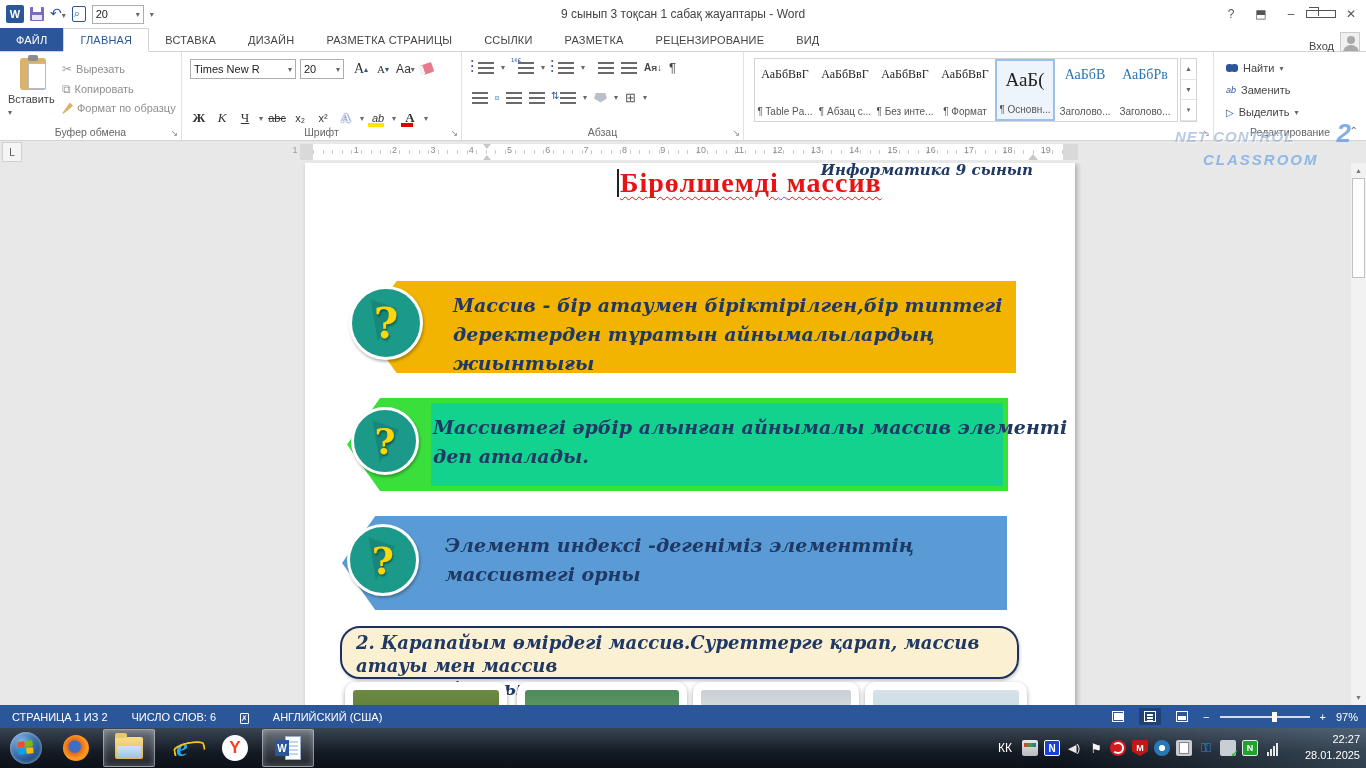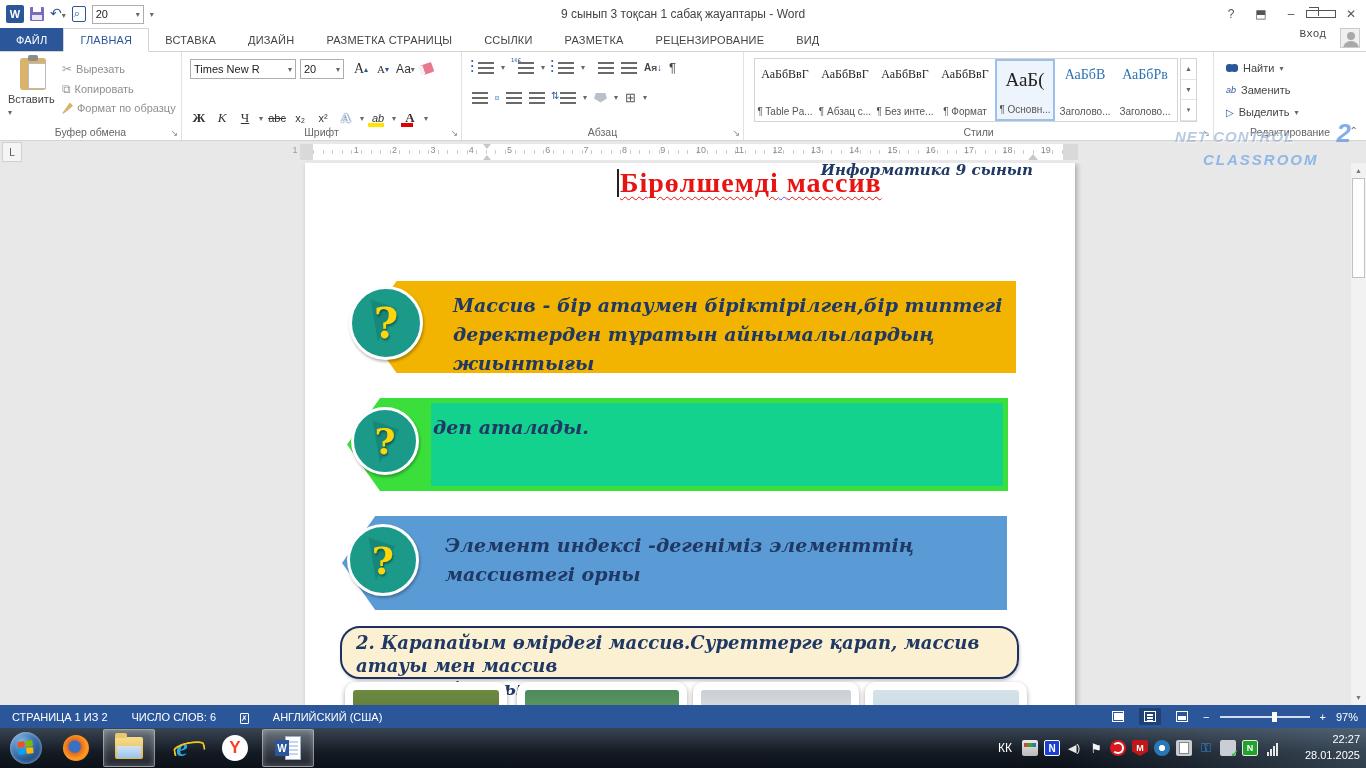--- a/index.html
+++ b/index.html
@@ -21,21 +21,21 @@
   .winctrl { position:absolute; right:0; top:0; height:28px; display:flex; align-items:center; gap:0; }
   .winctrl span { width:30px; text-align:center; font-size:12px; color:#555; }
   .restore-glyph { display:inline-block; width:10px; height:8px; border:1px solid #555; position:relative; }
   .restore-glyph::before { content:""; position:absolute; left:2px; top:-4px; width:9px; height:8px; border:1px solid #555; border-bottom:none; border-left:none; }
 
   
   .tabsrow { position:absolute; left:0; top:28px; width:1366px; height:24px; background:#fff; border-bottom:1px solid #d4d4d4; display:flex; align-items:stretch; font-size:11px; }
   .tab { padding:0 16px; display:flex; align-items:center; color:#444; letter-spacing:.2px; }
   .tab-file { background:#2b579a; color:#fff; padding:0 16px; }
   .tab-active { background:#fff; color:#2b579a; border:1px solid #d4d4d4; border-bottom:1px solid #fff; margin-bottom:-1px; }
-  .signin { position:absolute; right:6px; top:0; height:24px; display:flex; align-items:flex-start; gap:14px; color:#444;font-family:Liberation Mono, monospace; }
+  .signin { position:absolute; right:6px; top:0; height:24px; display:flex; align-items:flex-end; gap:6px; color:#444; }
   .avatar { width:20px; height:20px; background:#f0f0f0; border:1px solid #ccc; position:relative; overflow:hidden; }
   .avatar::before { content:""; position:absolute; left:6px; top:3px; width:8px; height:8px; border-radius:50%; background:#a9a9a9; }
   .avatar::after { content:""; position:absolute; left:2px; top:12px; width:16px; height:10px; border-radius:8px 8px 0 0; background:#a9a9a9; }
 
   
   .ribbon { position:absolute; left:0; top:52px; width:1366px; height:89px; background:#fff; border-bottom:1px solid #d4d4d4; display:flex; }
   .rgroup { position:relative; height:100%; border-right:1px solid #e2e2e2; }
   .grouplabel { position:absolute; bottom:2px; left:0; right:0; text-align:center; font-size:10.5px; color:#666; }
   .launcher { position:absolute; bottom:2px; right:3px; font-size:9px; color:#8a8a8a; }
   .ribbon-collapse { position:absolute; right:8px; bottom:4px; font-size:10px; color:#666; }
@@ -383,21 +383,20 @@
         <div class="style-item blueprev">
         <div class="style-prev">АаБбРв</div>
         <div class="style-lbl">Заголово...</div>
       </div>
       </div>
     <div class="styles-scroll">
       <span>▲</span>
       <span>▼</span>
       <span>▾</span>
     </div>
-    <div class="grouplabel">Стили</div>
     <span class="launcher">↘</span>
   </div>
 
   <div class="rgroup g-edit">
     <div class="edit-row" style="top:10px;">
       <span class="binoc"></span>
       <span>Найти</span>
         <span class="dd">▾</span>
     </div>
     <div class="edit-row" style="top:32px;">
@@ -488,20 +487,21 @@
       <div>деректерден тұратын айнымалылардың жиынтығы</div>
     </div>
 
     <div class="banner banner-green">
       <div class="green-inner"></div>
     </div>
     <div class="qcircle qc2">
         <span class="qmark" style="font-size:36px;">?</span>
       </div>
     <div class="banner-text bt2">
+      <div>Массивтегі әрбір алынған айнымалы массив элементі</div>
       <div>деп аталады.</div>
     </div>
 
     <div class="banner banner-blue"></div>
     <div class="qcircle qc3">
         <span class="qmark" style="font-size:38px;">?</span>
       </div>
     <div class="banner-text bt3">
       <div>Элемент индексі -дегеніміз элементтің</div>
       <div>массивтегі орны</div>

